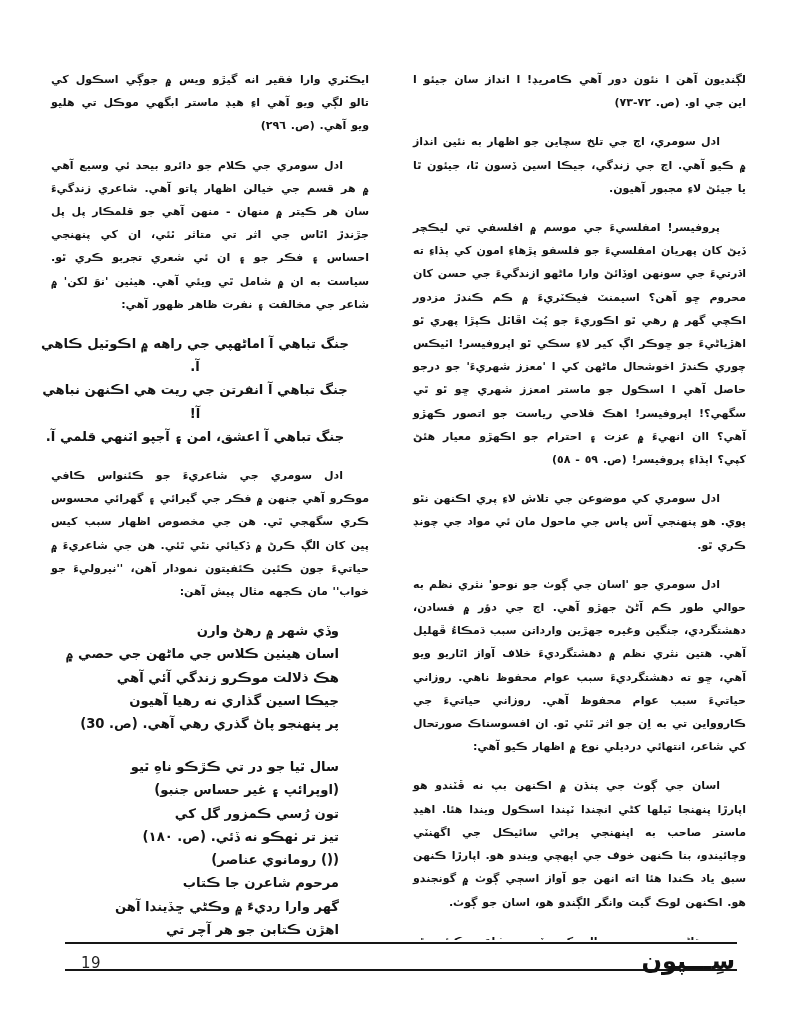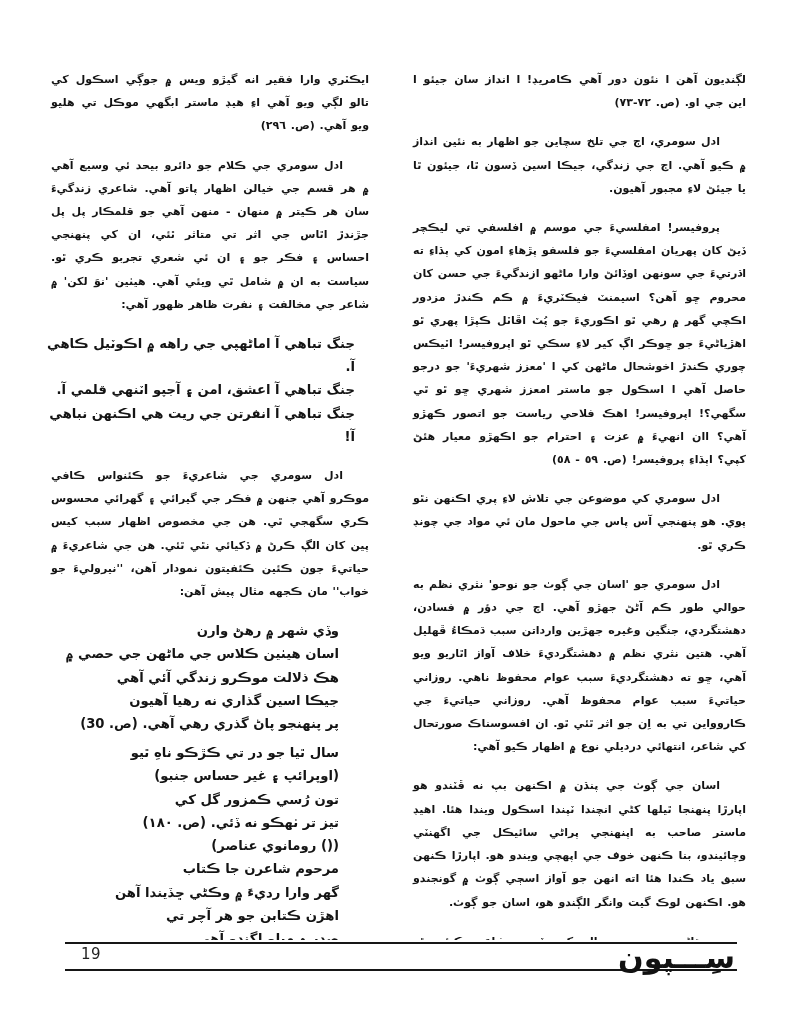--- a/index.html
+++ b/index.html
@@ -36,41 +36,41 @@
   }
   p.no-indent{text-indent:0;}
   .verse{
     direction:rtl;
     font-size:13.2px;
     font-weight:bold;
     line-height:23.2px;
     padding-right:46px;
     text-align:right;
   }
-  .verse-tight{padding-right:30px;}
-  .gap-top{margin-top:6px;}
+  .verse-tight{padding-right:30px;text-align:center;}
+  .gap-top{margin-top:20px;}
   .footer{
     position:absolute;
     left:65px;top:942px;
     width:672px;height:25px;
     border-top:2.5px solid #161616;
     border-bottom:2.5px solid #161616;
   }
   .page-number{
     position:absolute;
-    left:16px;top:1px;
+    left:16px;top:10px;
     font-size:15px;
     direction:ltr;
     color:#222;
     letter-spacing:.5px;
   }
   .magazine-logo{
     position:absolute;
     right:2px;bottom:-4px;
-    font-size:30px;
+    font-size:24px;
     font-weight:bold;
     line-height:1;
     direction:rtl;
     color:#111;
     white-space:nowrap;
   }
 </style>
 </head>
 <body>
 
@@ -87,22 +87,22 @@
       <p class="para">اسان جي ڳوٺ جي پنڌن ۾ اڪنهن بپ نه ڦٽندو هو اپارڙا پنهنجا ٿيلها کڻي انچندا ٽپندا اسڪول ويندا هئا. اهيڊ ماستر صاحب به اپنهنجي پراڻي سائيڪل جي اگهنٽي وڄائيندو، بنا ڪنهن خوف جي اپهچي ويندو هو. اپارڙا ڪنهن سبق ياد ڪندا هئا اته انهن جو آواز اسڄي ڳوٺ ۾ گونجندو هو. اڪنهن لوڪ گيت وانگر الڳندو هو، اسان جو ڳوٺ.</p>
       <p class="para">۽ هاڻي جي صورتحال کي ڏسو، شاعر ڪيئن ٿو اظهاري:</p>
       <p class="para">هاڻي هڪ اُڇاتل بپ جو زهر اسڄي ڳوٺ ۾ ڦهلبو ٿو وڃي. اخميسي خان جي اوطاق تي اهاڻي ڪچهريون ناهن ٿينديون انه الغوزي جي ڌُن انه شعر سخن جون ڳالهيون اخوف جي چادر ۾ ويڙهيل ابيمار راتيون. اهاڻي پکي به نٿا ڳوٺ ۾ اچن ا</p>
     </div>
 
     <div class="col col-left">
       <p class="para no-indent">ايڪٽري وارا فقير انه گيڙو ويس ۾ جوڳي اسڪول کي تالو لڳي ويو آهي اءِ هيڊ ماستر ابگهي موڪل تي هليو ويو آهي. (ص. ٢٩٦)</p>
       <p class="para">ادل سومري جي ڪلام جو دائرو بيحد ئي وسيع آهي ۾ هر قسم جي خيالن اظهار پاتو آهي. شاعري زندگيءَ سان هر ڪيتر ۾ منهان - منهن آهي جو قلمڪار پل پل جڙندڙ اٿاس جي اثر تي متاثر ٿئي، ان کي پنهنجي احساس ۽ فڪر جو ۽ ان ئي شعري تجربو ڪري ٿو. سياست به ان ۾ شامل ٿي ويئي آهي. هيٺين 'نوَ لکن' ۾ شاعر جي مخالفت ۽ نفرت ظاهر ظهور آهي:</p>
       <div class="verse verse-tight">
           <div class="verse-line">جنگ تباهي آ اماڻهپي جي راهه ۾ اڪوٽيل ڪاهي آ.</div>
+          <div class="verse-line">جنگ تباهي آ انفرتن جي ريت هي اڪنهن نباهي آ!</div>
           <div class="verse-line">جنگ تباهي آ اعشق، امن ۽ آجپو اٽنهي قلمي آ.</div>
-          <div class="verse-line">جنگ تباهي آ انفرتن جي ريت هي اڪنهن نباهي آ!</div>
         </div>
       <p class="para">ادل سومري جي شاعريءَ جو ڪئنواس ڪافي موڪرو آهي جنهن ۾ فڪر جي گيرائي ۽ گهرائي محسوس ڪري سگهجي ٿي. هن جي مخصوص اظهار سبب کيس پين کان الڳ ڪرڻ ۾ ڏکيائي نٿي ٿئي. هن جي شاعريءَ ۾ حياتيءَ جون ڪئين ڪئفيتون نمودار آهن، ''نيروليءَ جو خواب'' مان ڪجهه مثال پيش آهن:</p>
       <div class="verse">
           <div class="verse-line">وڏي شهر ۾ رهڻ وارن</div>
           <div class="verse-line">اسان هيٺين ڪلاس جي ماڻهن جي حصي ۾</div>
           <div class="verse-line">هڪ ذلالت موڪرو زندگي آئي آهي</div>
           <div class="verse-line">جيڪا اسين گذاري نه رهيا آهيون</div>
           <div class="verse-line">پر پنهنجو پاڻ گذري رهي آهي. (ص. 30)</div>
         </div>
       <div class="verse gap-top">

